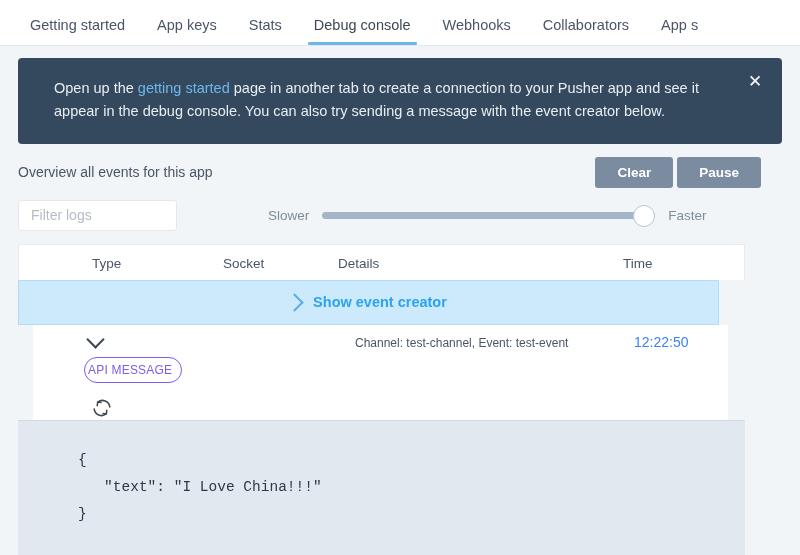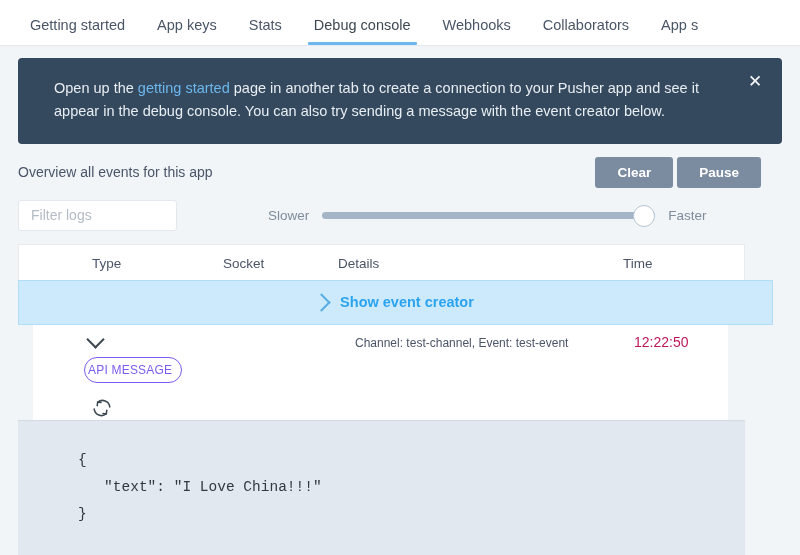--- a/index.html
+++ b/index.html
@@ -191,21 +191,21 @@
     font-size: 13.5px;
     color: #4a5568;
     white-space: nowrap;
   }
   .col-type   { left: 37px; margin-left: 36px; }
   .col-socket { left: 204px; }
   .col-details{ left: 319px; }
   .col-time   { left: 604px; }
 
   .creator-row {
-    width: 755px;
+    width: 701px;
     height: 45px;
     background: #cdeafc;
     border: 1px solid #b2ddf7;
     display: flex;
     align-items: center;
     justify-content: center;
     cursor: pointer;
   }
   .creator-inner {
     display: flex;
@@ -280,21 +280,21 @@
     width: 235px;
     font-size: 12px;
     line-height: 1.55;
     color: #4a5568;
   }
   .cell-time {
     position: absolute;
     left: 601px;
     top: 9px;
     font-size: 14px;
-    color: #be185d;
+    color: #3b82f6;
     white-space: nowrap;
   }
 
   .code-block {
     width: 727px;
     background: #e2e8ef;
     border-top: 1px solid #d2dae3;
     padding: 26px 0 30px 60px;
     font-family: "Liberation Mono", "DejaVu Sans Mono", monospace;
     font-size: 14.5px;

